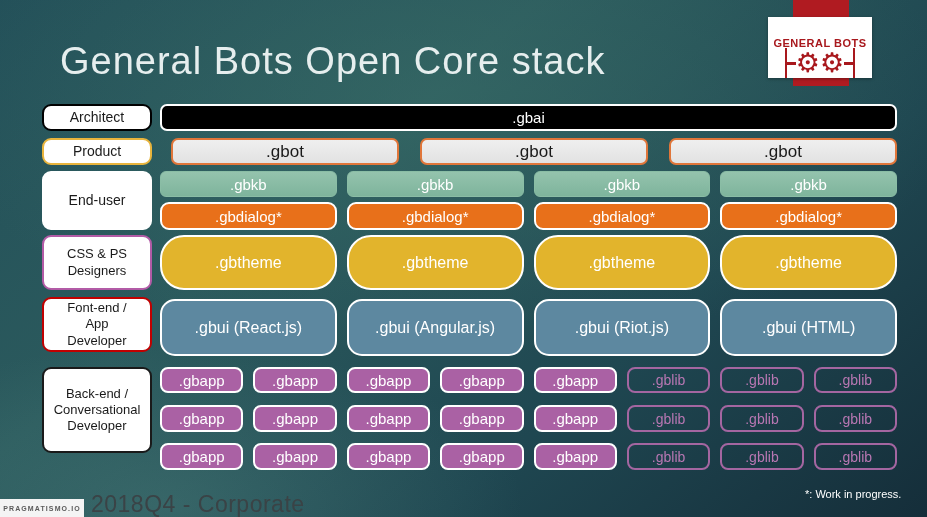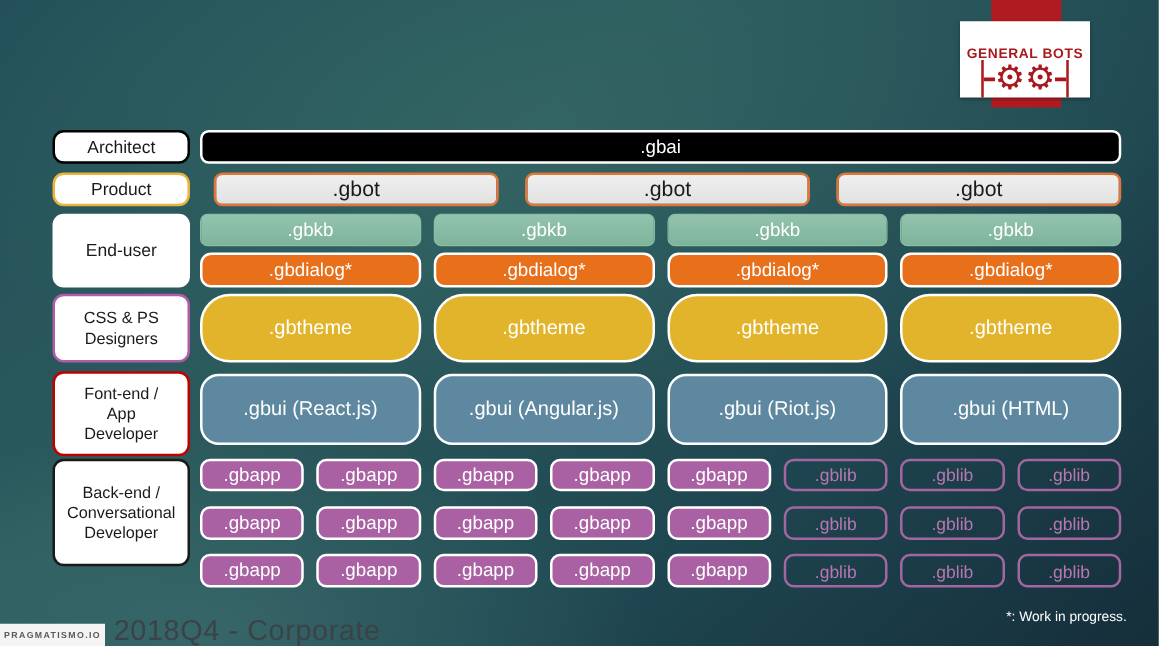--- a/index.html
+++ b/index.html
@@ -57,39 +57,40 @@
   }
   .brand-text { font-size:7px; letter-spacing:1.1px; color:#5a5a5a; font-weight:bold; white-space:nowrap; }
   .slide-label { position:absolute; left:91px; top:491px; font-size:23px; color:#3a4346; letter-spacing:0.5px; }
   .footnote { position:absolute; left:805px; top:488px; font-size:11px; color:#ffffff; }
 </style>
 </head>
 <body>
 
 <div class="slide">
 
+  <div class="title">General Bots Open Core stack</div>
 
   <div class="logo-band"></div>
   <div class="logo-box">
     <div class="logo-text">GENERAL BOTS</div>
     <div class="logo-gears">
       <span class="vbar"></span>
       <span class="hseg"></span>
       <span class="gear">⚙</span>
       <span class="gear">⚙</span>
       <span class="hseg"></span>
       <span class="vbar"></span>
     </div>
   </div>
 
   <div class="labelbox" style="top:104px;height:27px;border:2px solid #000000;font-size:14px;">Architect</div>
   <div class="labelbox" style="top:138px;height:27px;border:2px solid #e8b43c;font-size:14px;">Product</div>
   <div class="labelbox" style="top:171px;height:59px;border:2px solid #ffffff;font-size:14px;">End-user</div>
   <div class="labelbox" style="top:235px;height:55px;border:2px solid #b25ba6;">CSS &amp; PS Designers</div>
-  <div class="labelbox" style="top:297px;height:68px;border:2px solid #c00000;">Font-end / App Developer</div>
+  <div class="labelbox" style="top:297px;height:55px;border:2px solid #c00000;">Font-end / App Developer</div>
   <div class="labelbox" style="top:367px;height:86px;border:2px solid #1a1a1a;">Back-end / Conversational Developer</div>
 
   <div class="row" style="left:160px;top:104px;width:737px;height:27px;">
     <div class="cell gbai">.gbai</div>
   </div>
 
   <div class="row" style="left:160px;top:138px;width:737px;height:27px;">
     <div class="cell gbot">.gbot</div>
     <div class="cell gbot">.gbot</div>
     <div class="cell gbot">.gbot</div>

